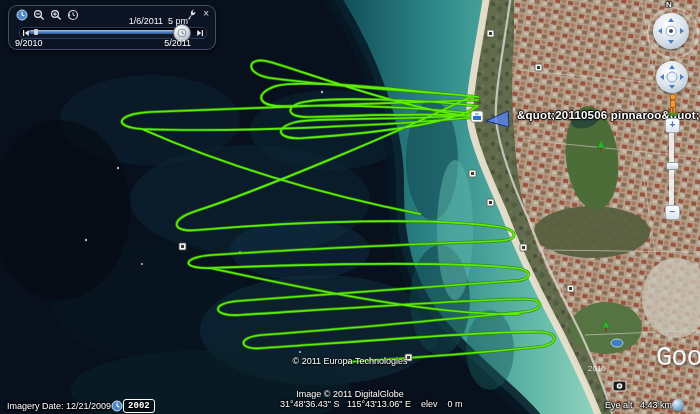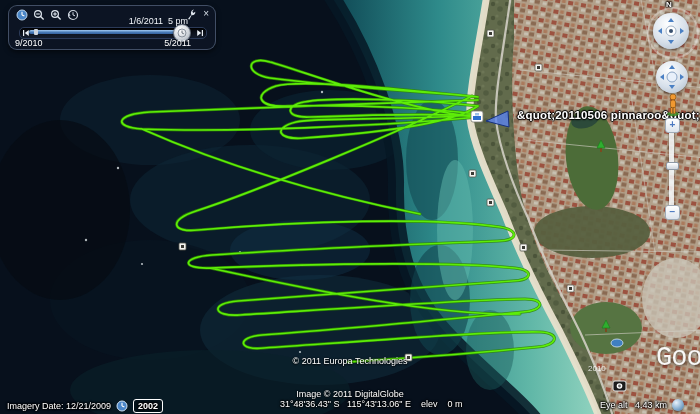--- a/index.html
+++ b/index.html
@@ -53,26 +53,26 @@
   
   .pin-label{left:517px;top:109px;font-size:11.5px;font-weight:bold;letter-spacing:.2px;
     text-shadow:-1px 0 1px #000,1px 0 1px #000,0 -1px 1px #000,0 1px 1px #000,0 0 3px #000;}
   .copy{font-size:9px;text-align:left;transform:translateX(-50%);
     text-shadow:0 1px 2px #000,0 0 2px #000;}
   .wm-year{left:588px;top:364px;font-size:8px;opacity:.85;}
   .glogo{left:611px;top:343px;font-family:Liberation Mono, monospace;font-size:27px;
     color:rgba(255,255,255,.95);letter-spacing:-1px;text-shadow:0 1px 3px rgba(0,0,0,.55);margin-left:45px;}
 
   
-  .sb{font-size:9px;top:399px;display:flex;align-items:center;gap:5px;}
+  .sb{font-size:9px;top:399px;display:flex;align-items:center;}
   .sb-left{left:7px;}
   .sb-center{left:280px;gap:10px;}
   .sb-right{right:16px;}
   .year-box{border:1px solid #fff;border-radius:3px;padding:0 4px;height:12px;line-height:12px;
-    font-weight:bold;background:rgba(0,0,0,.28);}
+    font-weight:bold;background:rgba(0,0,0,.28);font-family:Liberation Mono, monospace;}
   .globe{width:12px;height:12px;border-radius:50%;
     background:radial-gradient(circle at 35% 30%,#e8f2fc,#7fa8cc 60%,#4a7296);
     box-shadow:0 1px 2px rgba(0,0,0,.5);}
 </style>
 </head>
 <body>
 
 <div class="stage">
 
   <svg width="700" height="414" viewBox="0 0 700 414" style="position:absolute;left:0;top:0">

